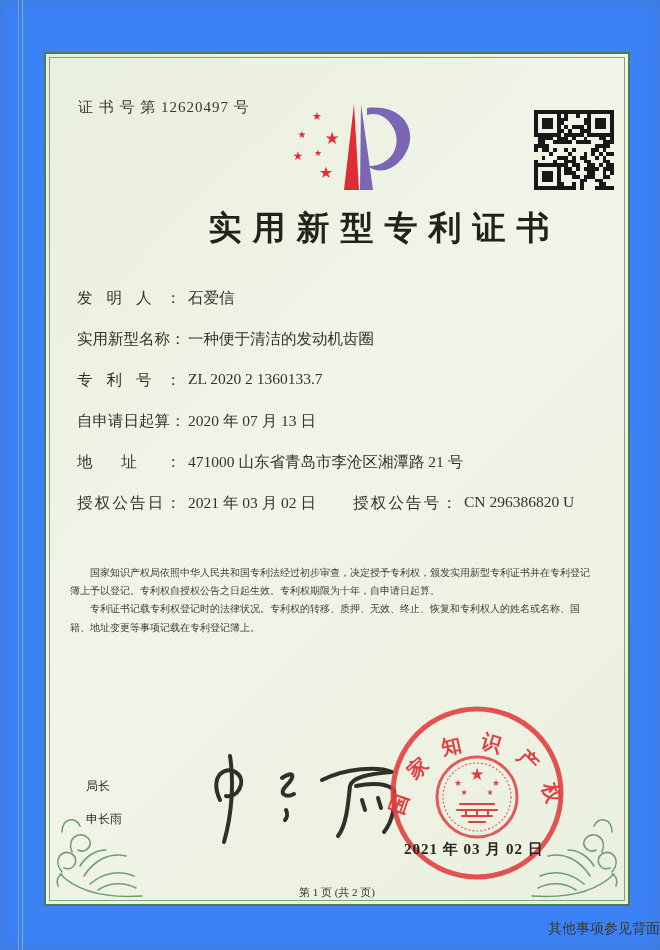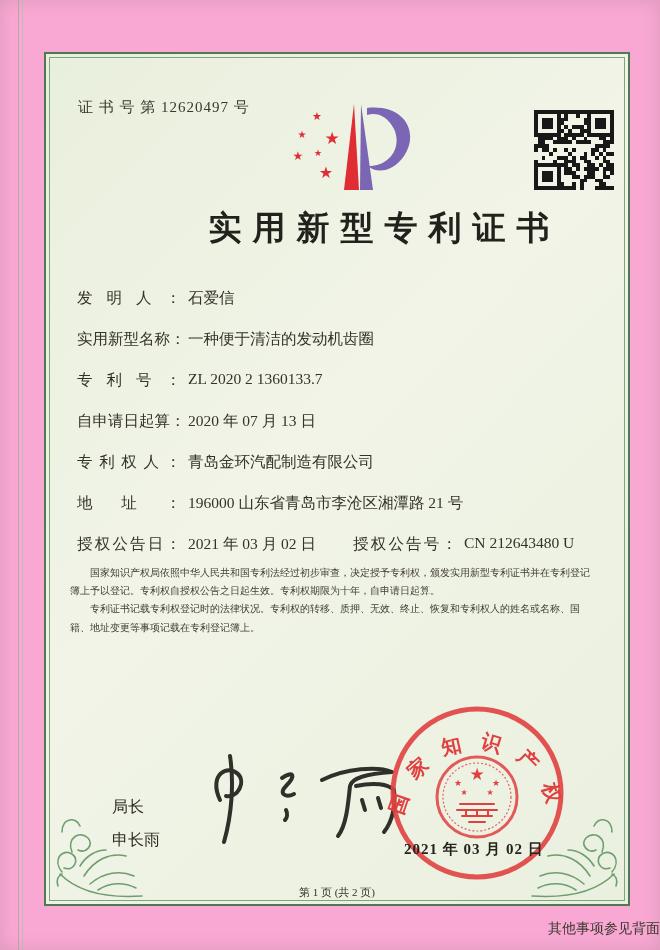--- a/index.html
+++ b/index.html
@@ -4,21 +4,21 @@
 <style>
   html,body{margin:0;padding:0;}
   body{
     width:660px;height:950px;
     background:#d8d5ca;
     font-family:"Liberation Serif","DejaVu Serif",serif;
     position:relative;overflow:hidden;
   }
   .page{
     position:absolute;left:0;top:0;width:660px;height:950px;
-    background:#f9a8d4;
+    background:#3b82f6;
     box-shadow:inset 0 0 18px rgba(90,85,60,.18);
   }
   .edge-line{
     position:absolute;left:18px;top:0;bottom:0;width:3px;
     border-left:1px solid #8fb08c;border-right:1px solid #a9c3a5;
     opacity:.7;
   }
   .frame{
     position:absolute;left:44px;top:52px;width:582px;height:850px;
     border:2px solid #4d7a54;
@@ -47,22 +47,22 @@
     vertical-align:top;
   }
   .fvalue{margin-left:7px;}
   .pair2{position:absolute;left:276px;top:0;}
   .paras{
     position:absolute;left:24px;top:510px;width:528px;
     font-size:10px;line-height:1.82;color:#403d33;
   }
   .paras p{margin:0;text-indent:2em;}
   .signer{
-    position:absolute;left:40px;top:736px;
-    font-size:16px;color:#2e2c25;line-height:33px;margin-left:26px;
+    position:absolute;left:40px;top:716px;
+    font-size:12px;color:#2e2c25;line-height:33px;
   }
   .signature{position:absolute;left:140px;top:694px;width:220px;height:100px;}
   .seal{position:absolute;left:340px;top:648px;width:182px;height:182px;}
   .seal-date{
     position:absolute;left:358px;top:786px;
     font-size:15px;font-weight:bold;letter-spacing:1px;color:#26231d;
   }
   .page-info{
     position:absolute;left:0;top:831px;width:100%;
     text-align:center;font-size:11px;color:#33312a;
@@ -363,29 +363,26 @@
       <div class="field-row">
         <span class="flabel">实用新型名称：</span><span class="fvalue">一种便于清洁的发动机齿圈</span>
       </div>
       <div class="field-row">
         <span class="flabel">专利号：</span><span class="fvalue">ZL 2020 2 1360133.7</span>
       </div>
       <div class="field-row">
         <span class="flabel">自申请日起算：</span><span class="fvalue">2020 年 07 月 13 日</span>
       </div>
       <div class="field-row">
-        <span class="flabel">专利权人：</span><span class="fvalue">青岛金环汽配制造有限公司</span>
-      </div>
-      <div class="field-row">
-        <span class="flabel">地址：</span><span class="fvalue">196000 山东省青岛市李沧区湘潭路 21 号</span>
+        <span class="flabel">地址：</span><span class="fvalue">471000 山东省青岛市李沧区湘潭路 21 号</span>
       </div>
       <div class="field-row">
         <span class="flabel">授权公告日：</span><span class="fvalue">2021 年 03 月 02 日</span>
         <span class="pair2">
-          <span class="flabel">授权公告号：</span><span class="fvalue">CN 212643480 U</span>
+          <span class="flabel">授权公告号：</span><span class="fvalue">CN 296386820 U</span>
         </span>
       </div>
     </div>
 
     <div class="paras">
       <p>国家知识产权局依照中华人民共和国专利法经过初步审查，决定授予专利权，颁发实用新型专利证书并在专利登记簿上予以登记。专利权自授权公告之日起生效。专利权期限为十年，自申请日起算。</p>
       <p>专利证书记载专利权登记时的法律状况。专利权的转移、质押、无效、终止、恢复和专利权人的姓名或名称、国籍、地址变更等事项记载在专利登记簿上。</p>
     </div>
 
     <div class="signer">

